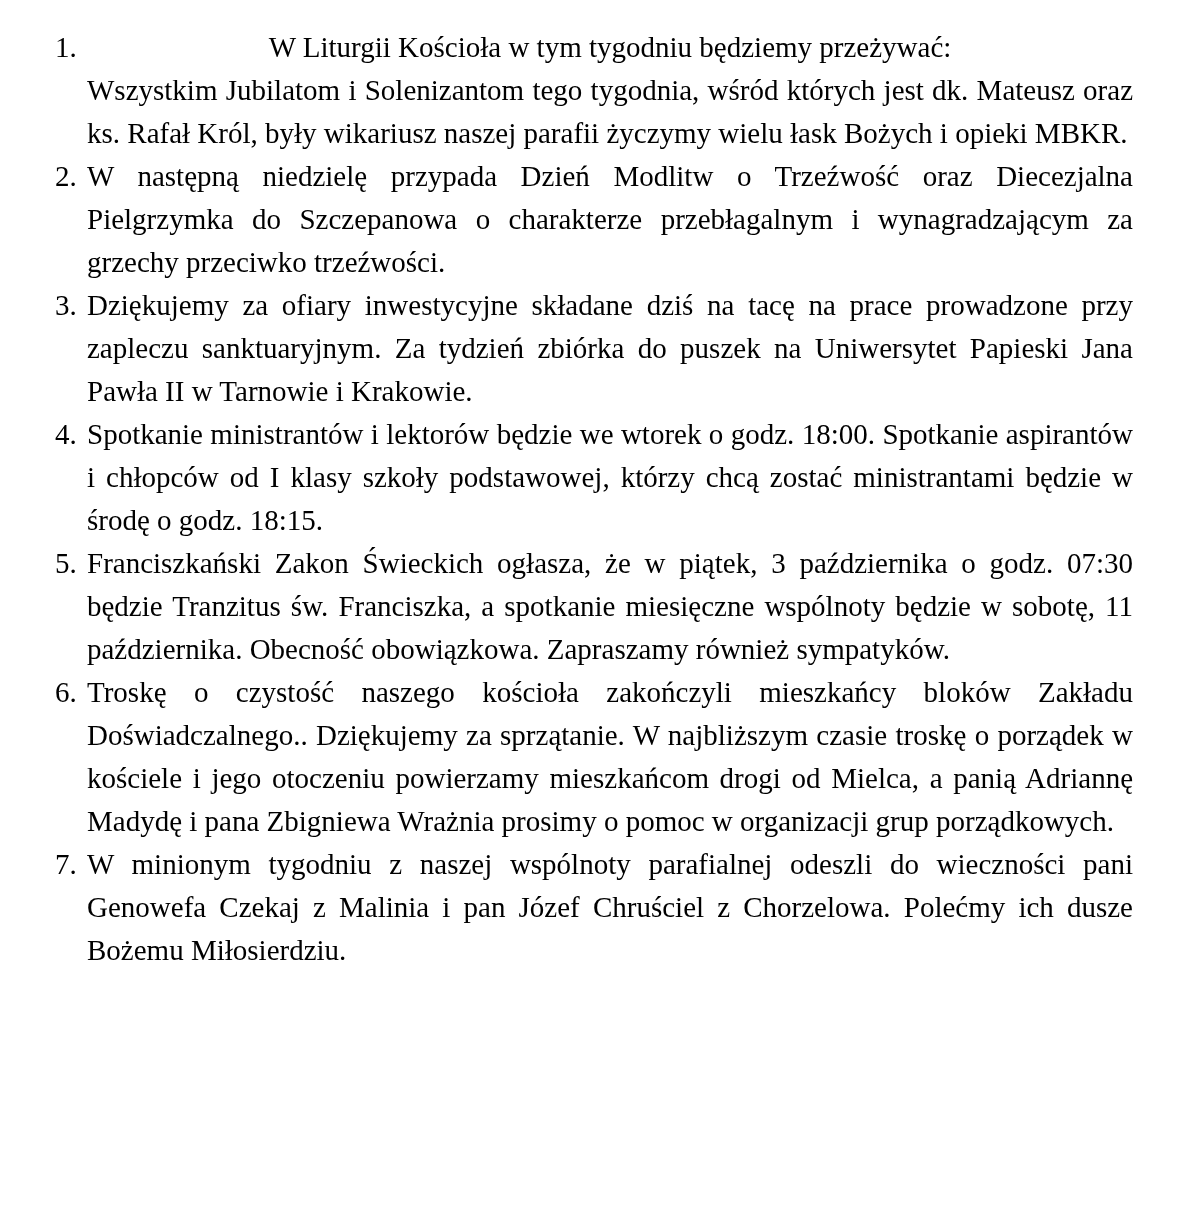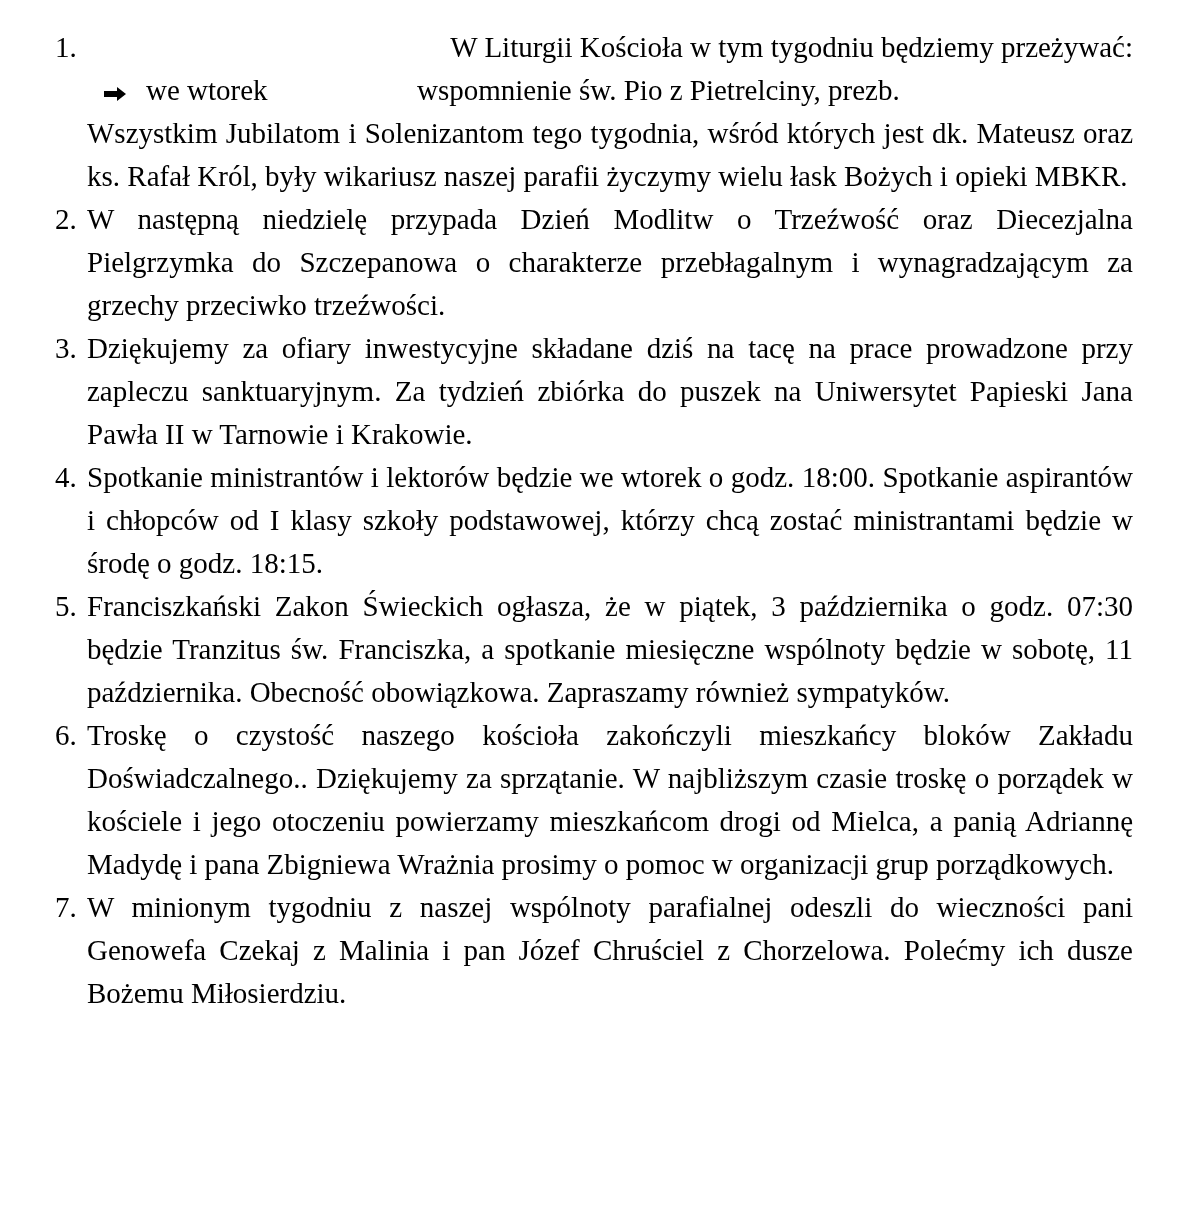--- a/index.html
+++ b/index.html
@@ -21,45 +21,41 @@
     line-height: 43px;
   }
   .item { position: relative; }
   .num {
     position: absolute;
     left: -32px;
     top: 0;
     white-space: nowrap;
   }
   .item p { margin: 0; }
-  .lead { text-align: right; }
+  .lead { text-align: center; }
   .just { text-align: justify; }
   .brow { padding-left: 17px; white-space: nowrap; }
   .arrow {
     display: inline-block;
     width: 42px;
     vertical-align: baseline;
   }
   .arrow svg { vertical-align: -1px; }
   .blabel { display: inline-block; }
   .b1 { width: 271px; }
   .b2 { width: 198px; }
 </style>
 </head>
 <body>
 
 <div class="page">
 
   <section class="item">
     <span class="num">1.</span>
     <p class="lead">W Liturgii Kościoła w tym tygodniu będziemy przeżywać:</p>
-    <div class="brow"><span class="arrow"><svg width="22" height="14" viewBox="0 0 22 14">
-            <rect x="0" y="4" width="13" height="6" fill="#000000"></rect>
-            <polygon points="13,0 22,7 13,14" fill="#000000"></polygon>
-          </svg></span><span class="blabel b1">we wtorek</span><span class="btext">wspomnienie św. Pio z Pietrelciny, prezb.</span></div>
     <p class="just">Wszystkim Jubilatom i Solenizantom tego tygodnia, wśród których jest dk. Mateusz oraz ks. Rafał Król, były wikariusz naszej parafii życzymy wielu łask Bożych i opieki MBKR.</p>
   </section>
 
   <section class="item">
     <span class="num">2.</span>
     <p class="just">W następną niedzielę przypada Dzień Modlitw o Trzeźwość oraz Diecezjalna Pielgrzymka do Szczepanowa o charakterze przebłagalnym i wynagradzającym za grzechy przeciwko trzeźwości.</p>
   </section>
 
   <section class="item">
     <span class="num">3.</span>

